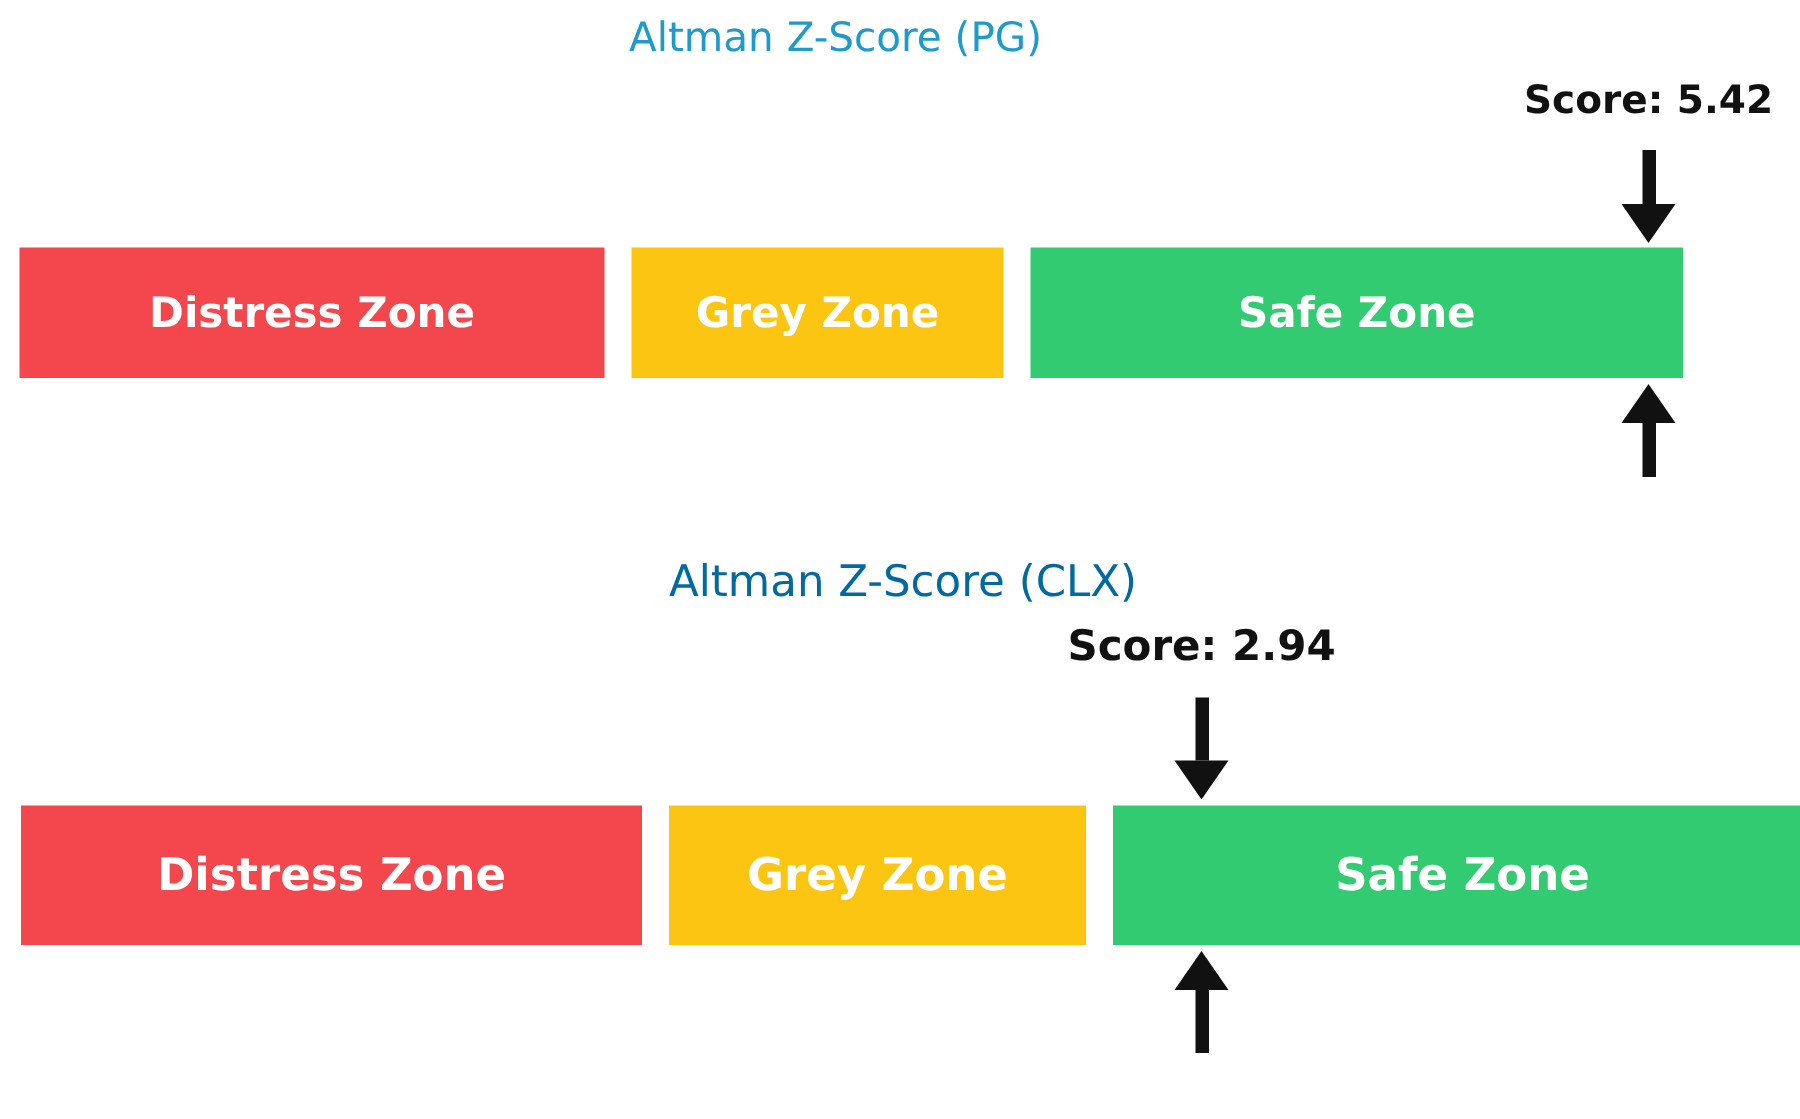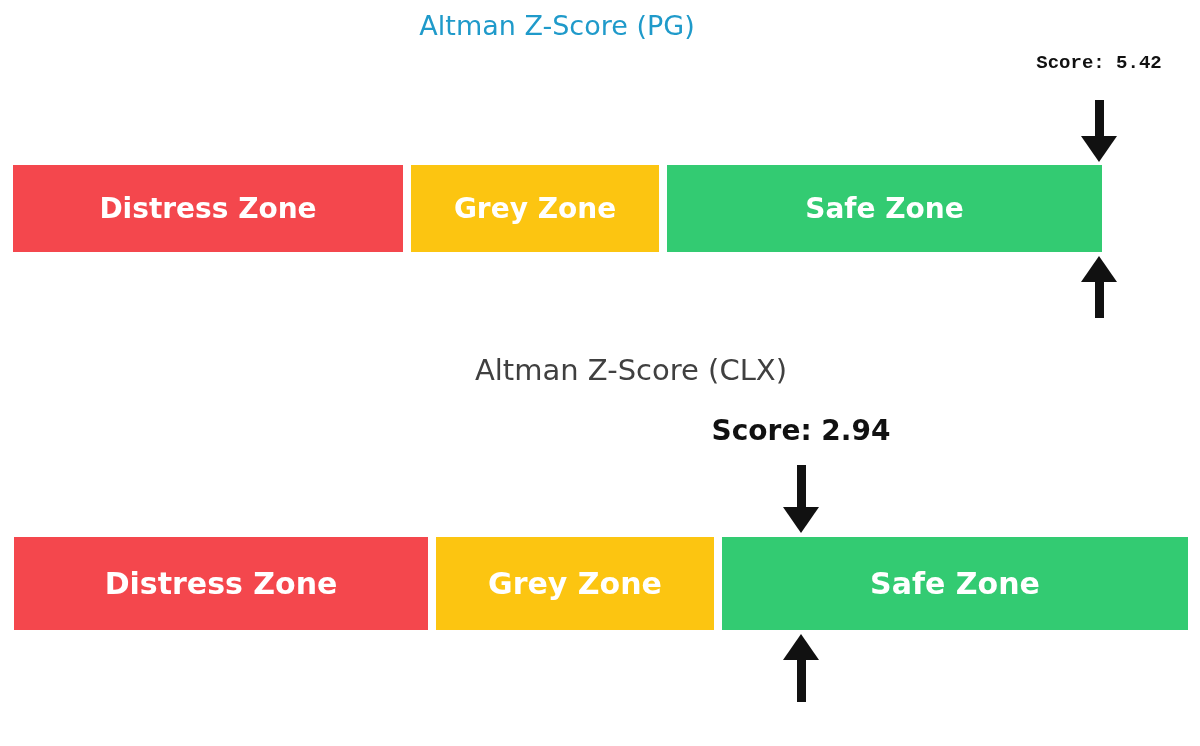--- a/index.html
+++ b/index.html
@@ -24,39 +24,39 @@
   .chart[data-chart="1"] .title { font-size: 29px; }
 
   .score {
     position: absolute;
     transform: translateX(-50%);
     white-space: nowrap;
     font-weight: 700;
     color: #111111;
     line-height: 1.2;
   }
-  .chart[data-chart="0"] .score { font-size: 19px; font-family: Liberation Mono, monospace; }
+  .chart[data-chart="0"] .score { font-size: 26px; }
   .chart[data-chart="1"] .score { font-size: 28px; }
 
   .bar {
     position: absolute;
     display: flex;
     flex-direction: row;
     align-items: stretch;
     justify-content: flex-start;
   }
   .zone {
     height: 100%;
     display: flex;
     align-items: center;
     justify-content: center;
     flex: 0 0 auto;
     text-align: right;
   }
-  .zone + .zone { margin-left: 8px; }
+  .zone + .zone { margin-left: 18px; }
   .zone-label {
     color: #ffffff;
     font-weight: 700;
     white-space: nowrap;
   }
   .chart[data-chart="0"] .zone-label { font-size: 28px; }
   .chart[data-chart="1"] .zone-label { font-size: 30px; }
 
   .arrow {
     position: absolute;
@@ -105,21 +105,21 @@
       </div>
     </div>
 
     <div class="arrow arrow-up" style="left: 1099px; top: 256px;">
       <div class="head-up" style="border-bottom-color: rgb(17, 17, 17);"></div>
       <div class="shaft" style="height: 36px; background: rgb(17, 17, 17);"></div>
     </div>
   </div>
 
   <div class="chart" data-chart="1">
-    <div class="title" style="left: 602px; top: 353px; color: #404040; margin-left: 29px;">Altman Z-Score (CLX)</div>
+    <div class="title" style="left: 602px; top: 370px; color: #0369a1;">Altman Z-Score (CLX)</div>
     <div class="score" style="left: 801px; top: 414px;">Score: 2.94</div>
 
     <div class="arrow arrow-down" style="left: 801px; top: 465px;">
       <div class="shaft" style="height: 42px; background: rgb(17, 17, 17);"></div>
       <div class="head-down" style="border-top-color: rgb(17, 17, 17);"></div>
     </div>
 
     <div class="bar" style="left: 14px; top: 537px; width: 1170px; height: 93px;">
       <div class="zone" style="width: 414px; background: rgb(244, 71, 77);">
         <span class="zone-label">Distress Zone</span>

